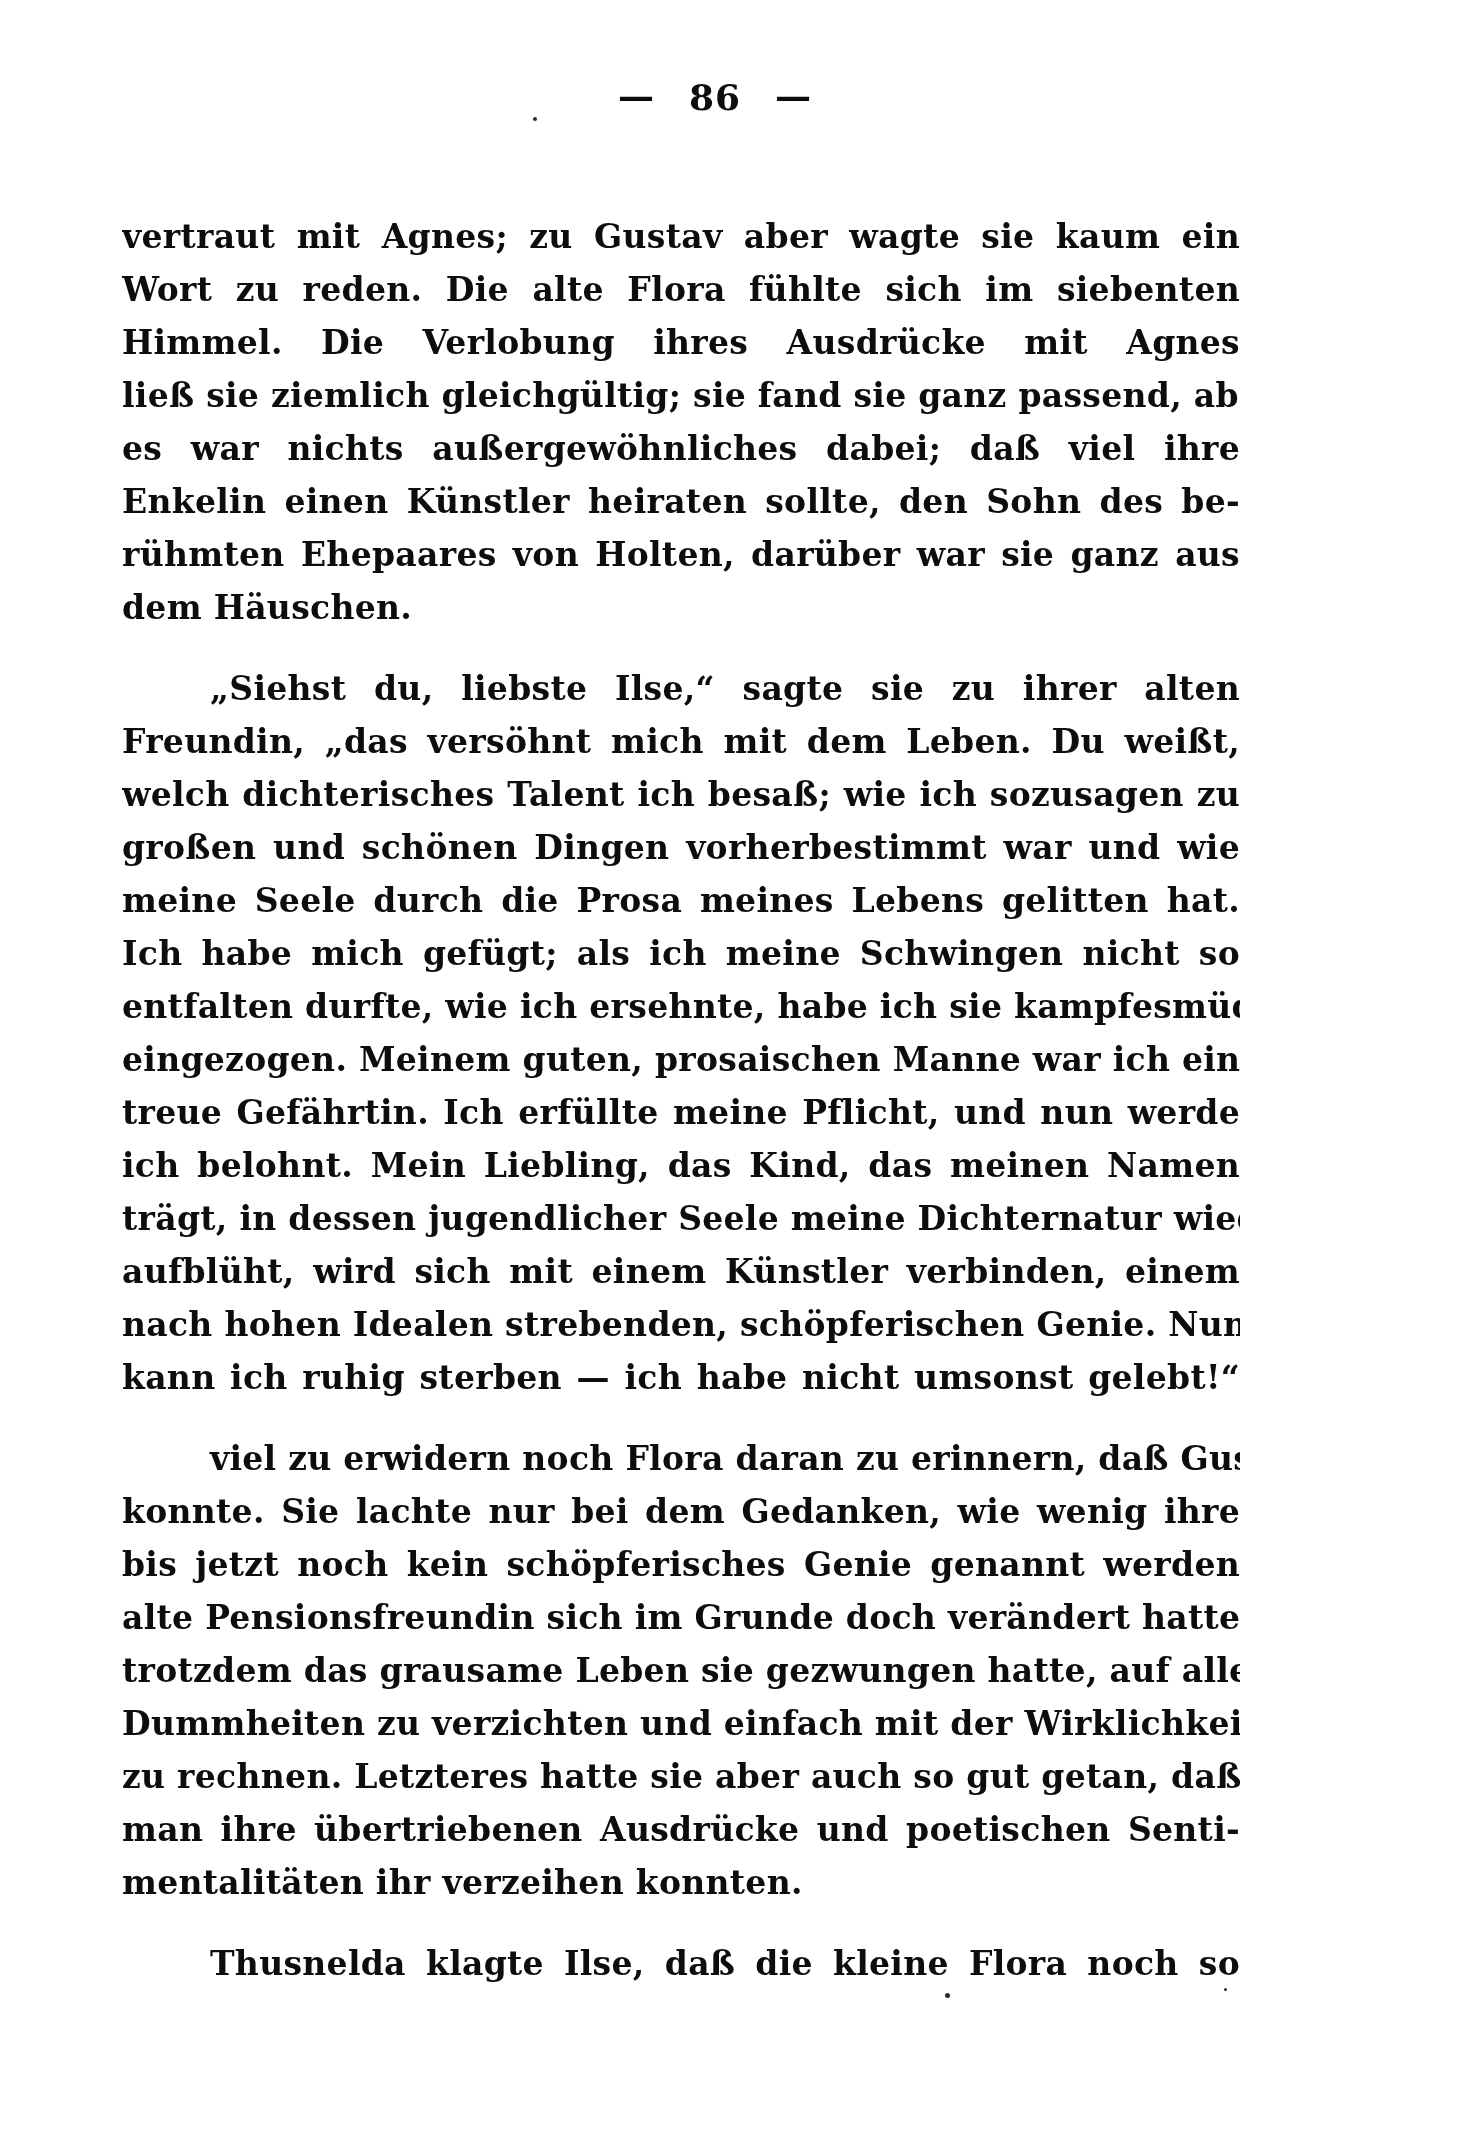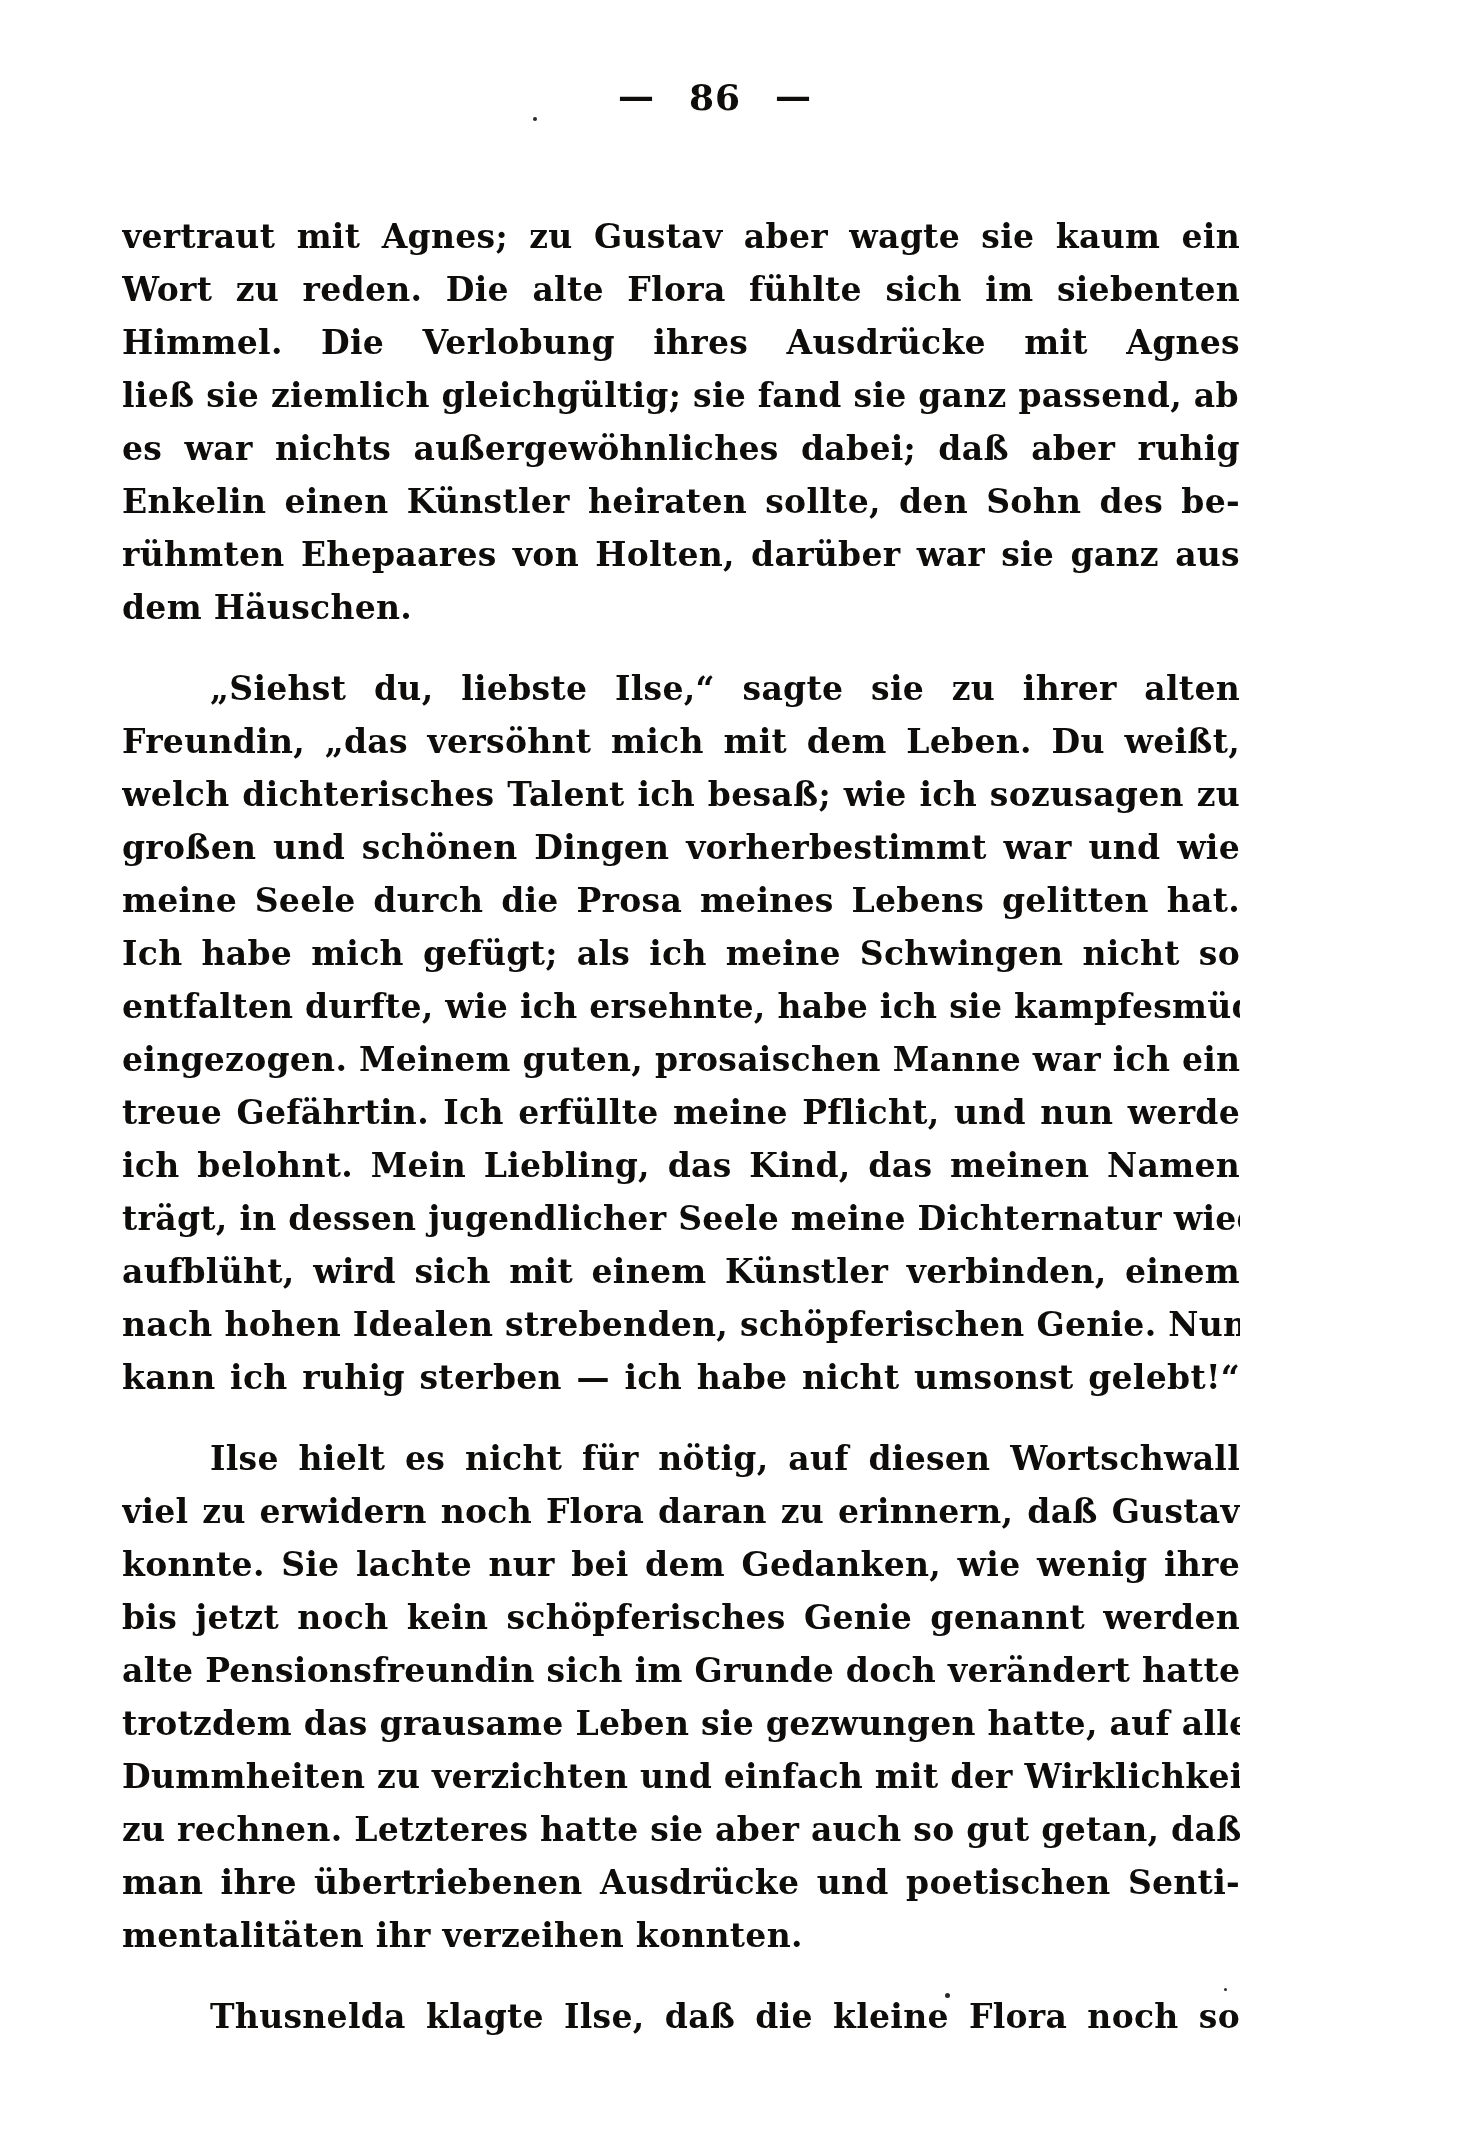--- a/index.html
+++ b/index.html
@@ -77,21 +77,21 @@
     <span>86</span>
     <span class="dash">—</span>
   </div>
 
   <div class="text-block">
       <div class="paragraph">
         <div class="line">vertraut mit Agnes; zu Gustav aber wagte sie kaum ein</div>
         <div class="line">Wort zu reden.  Die alte Flora fühlte sich im siebenten</div>
         <div class="line">Himmel.  Die Verlobung ihres Ausdrücke mit Agnes</div>
         <div class="line">ließ sie ziemlich gleichgültig; sie fand sie ganz passend, aber</div>
-        <div class="line">es war nichts außergewöhnliches dabei; daß aber ruhig</div>
+        <div class="line">es war nichts außergewöhnliches dabei; daß viel ihre</div>
         <div class="line">Enkelin einen Künstler heiraten sollte, den Sohn des be-</div>
         <div class="line">rühmten Ehepaares von Holten, darüber war sie ganz aus</div>
         <div class="line short">dem Häuschen.</div>
       </div>
       <div class="paragraph indent">
         <div class="line">„Siehst du, liebste Ilse,“ sagte sie zu ihrer alten</div>
         <div class="line">Freundin, „das versöhnt mich mit dem Leben.  Du weißt,</div>
         <div class="line">welch dichterisches Talent ich besaß; wie ich sozusagen zu</div>
         <div class="line">großen und schönen Dingen vorherbestimmt war und wie</div>
         <div class="line">meine Seele durch die Prosa meines Lebens gelitten hat.</div>
@@ -99,21 +99,20 @@
         <div class="line">entfalten durfte, wie ich ersehnte, habe ich sie kampfesmüde</div>
         <div class="line">eingezogen.  Meinem guten, prosaischen Manne war ich eine</div>
         <div class="line">treue Gefährtin.  Ich erfüllte meine Pflicht, und nun werde</div>
         <div class="line">ich belohnt.  Mein Liebling, das Kind, das meinen Namen</div>
         <div class="line">trägt, in dessen jugendlicher Seele meine Dichternatur wieder</div>
         <div class="line">aufblüht, wird sich mit einem Künstler verbinden, einem</div>
         <div class="line">nach hohen Idealen strebenden, schöpferischen Genie.  Nun</div>
         <div class="line">kann ich ruhig sterben — ich habe nicht umsonst gelebt!“</div>
       </div>
       <div class="paragraph indent">
-        <div class="line">Ilse hielt es nicht für nötig, auf diesen Wortschwall</div>
         <div class="line">viel zu erwidern noch Flora daran zu erinnern, daß Gustav</div>
         <div class="line">konnte.  Sie lachte nur bei dem Gedanken, wie wenig ihre</div>
         <div class="line">bis jetzt noch kein schöpferisches Genie genannt werden</div>
         <div class="line">alte Pensionsfreundin sich im Grunde doch verändert hatte,</div>
         <div class="line">trotzdem das grausame Leben sie gezwungen hatte, auf alle</div>
         <div class="line">Dummheiten zu verzichten und einfach mit der Wirklichkeit</div>
         <div class="line">zu rechnen.  Letzteres hatte sie aber auch so gut getan, daß</div>
         <div class="line">man ihre übertriebenen Ausdrücke und poetischen Senti-</div>
         <div class="line short">mentalitäten ihr verzeihen konnten.</div>
       </div>

